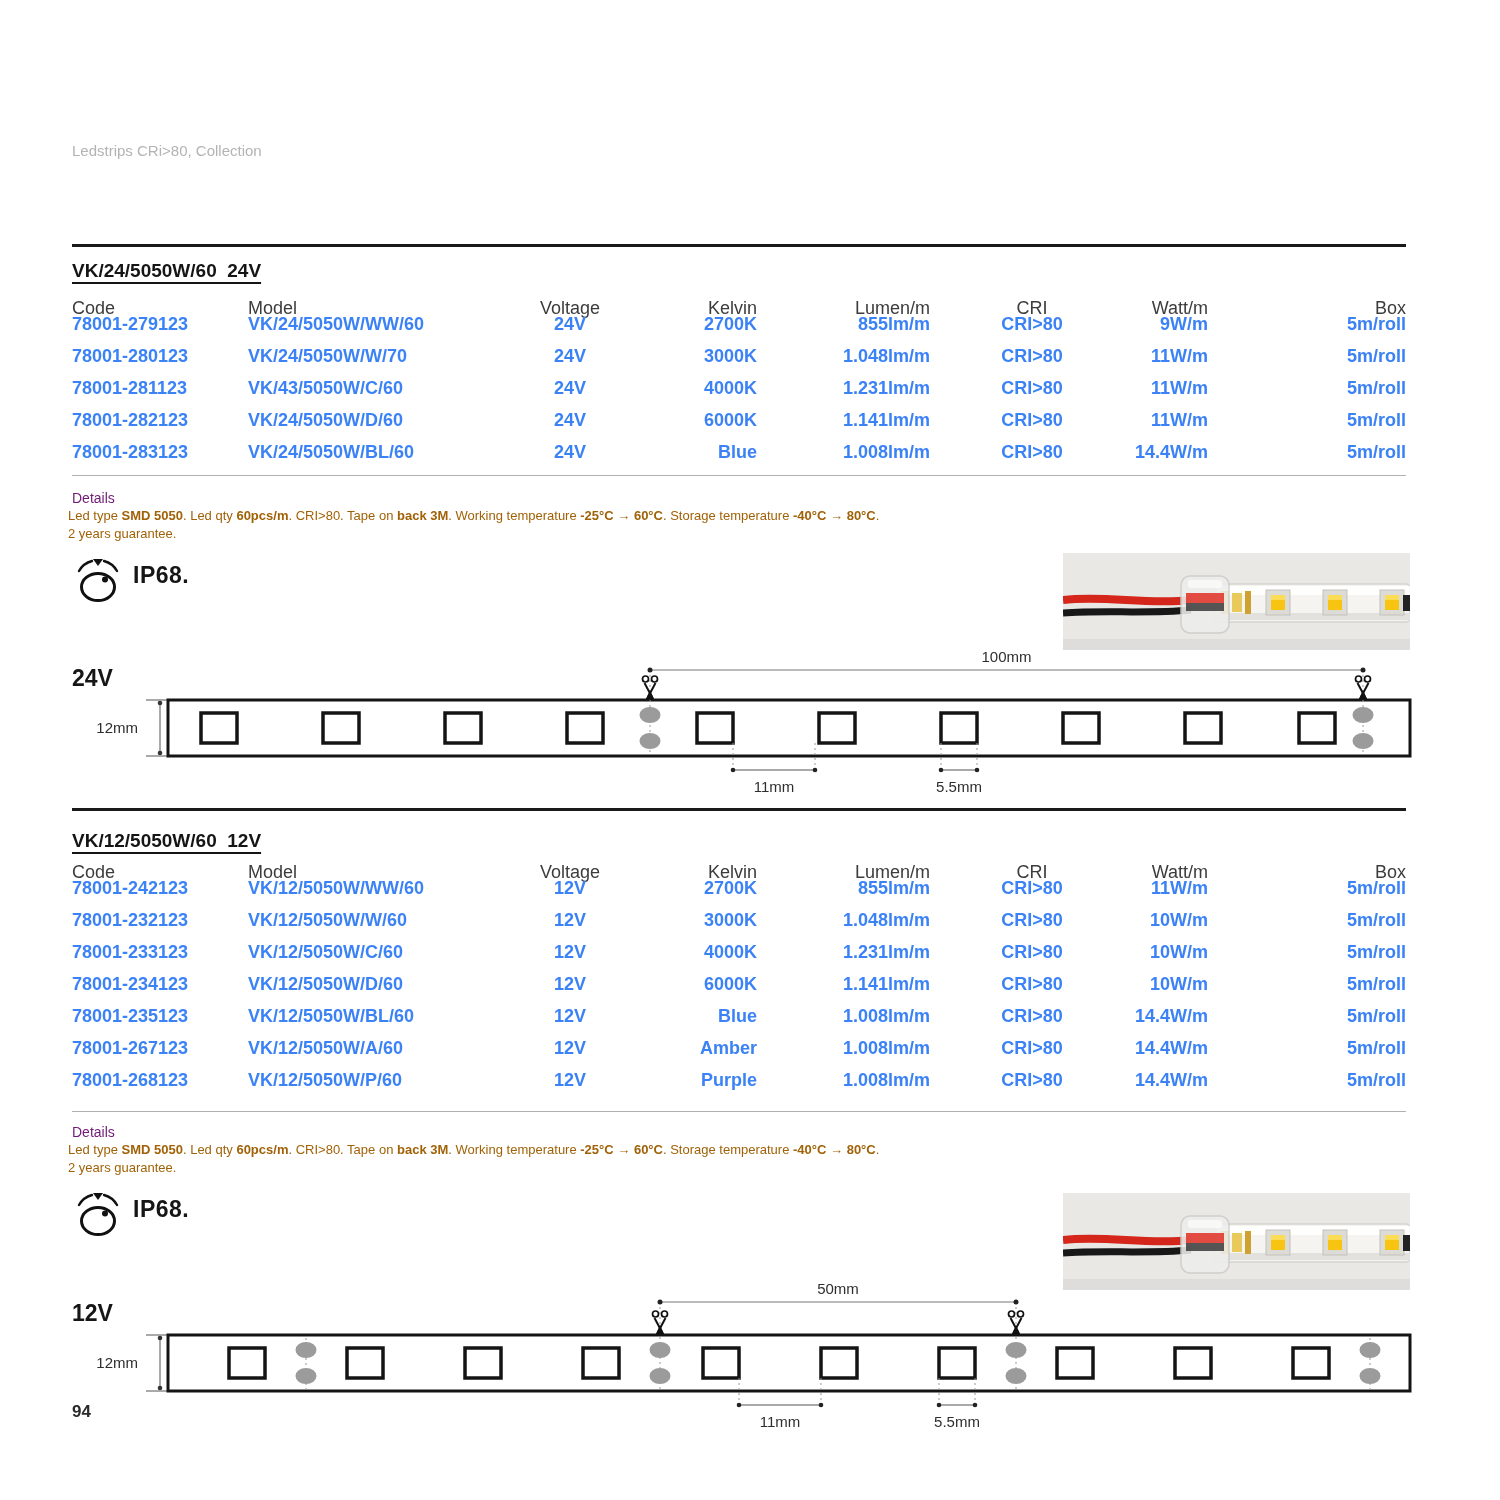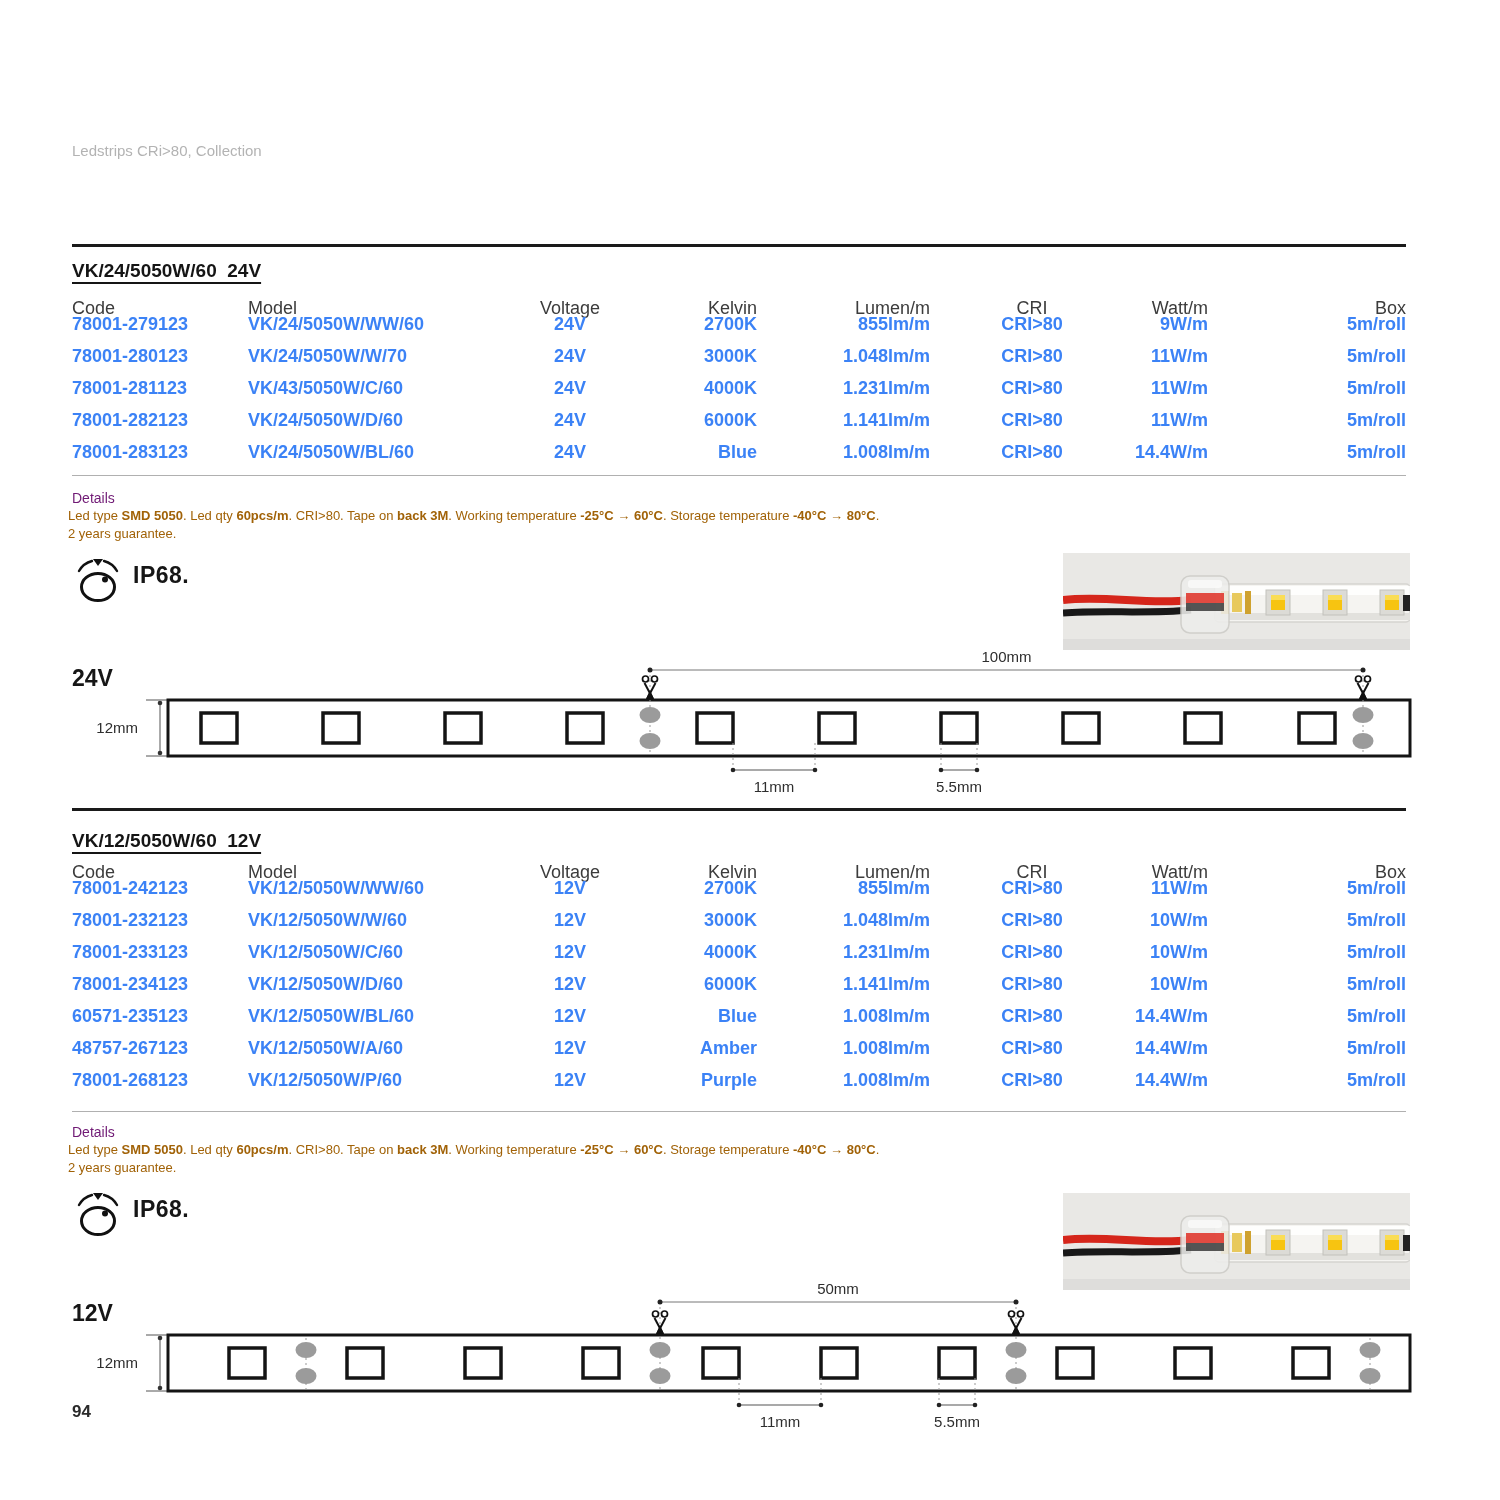--- a/index.html
+++ b/index.html
@@ -247,31 +247,31 @@
         <div class="tcell a-l">78001-234123</div>
         <div class="tcell a-l">VK/12/5050W/D/60</div>
         <div class="tcell a-c">12V</div>
         <div class="tcell a-r">6000K</div>
         <div class="tcell a-r">1.141lm/m</div>
         <div class="tcell a-c">CRI&gt;80</div>
         <div class="tcell a-r">10W/m</div>
         <div class="tcell a-r">5m/roll</div>
       </div>
       <div class="trow tdata">
-        <div class="tcell a-l">60571-235123</div>
+        <div class="tcell a-l">78001-235123</div>
         <div class="tcell a-l">VK/12/5050W/BL/60</div>
         <div class="tcell a-c">12V</div>
         <div class="tcell a-r">Blue</div>
         <div class="tcell a-r">1.008lm/m</div>
         <div class="tcell a-c">CRI&gt;80</div>
         <div class="tcell a-r">14.4W/m</div>
         <div class="tcell a-r">5m/roll</div>
       </div>
       <div class="trow tdata">
-        <div class="tcell a-l">48757-267123</div>
+        <div class="tcell a-l">78001-267123</div>
         <div class="tcell a-l">VK/12/5050W/A/60</div>
         <div class="tcell a-c">12V</div>
         <div class="tcell a-r">Amber</div>
         <div class="tcell a-r">1.008lm/m</div>
         <div class="tcell a-c">CRI&gt;80</div>
         <div class="tcell a-r">14.4W/m</div>
         <div class="tcell a-r">5m/roll</div>
       </div>
       <div class="trow tdata">
         <div class="tcell a-l">78001-268123</div>

